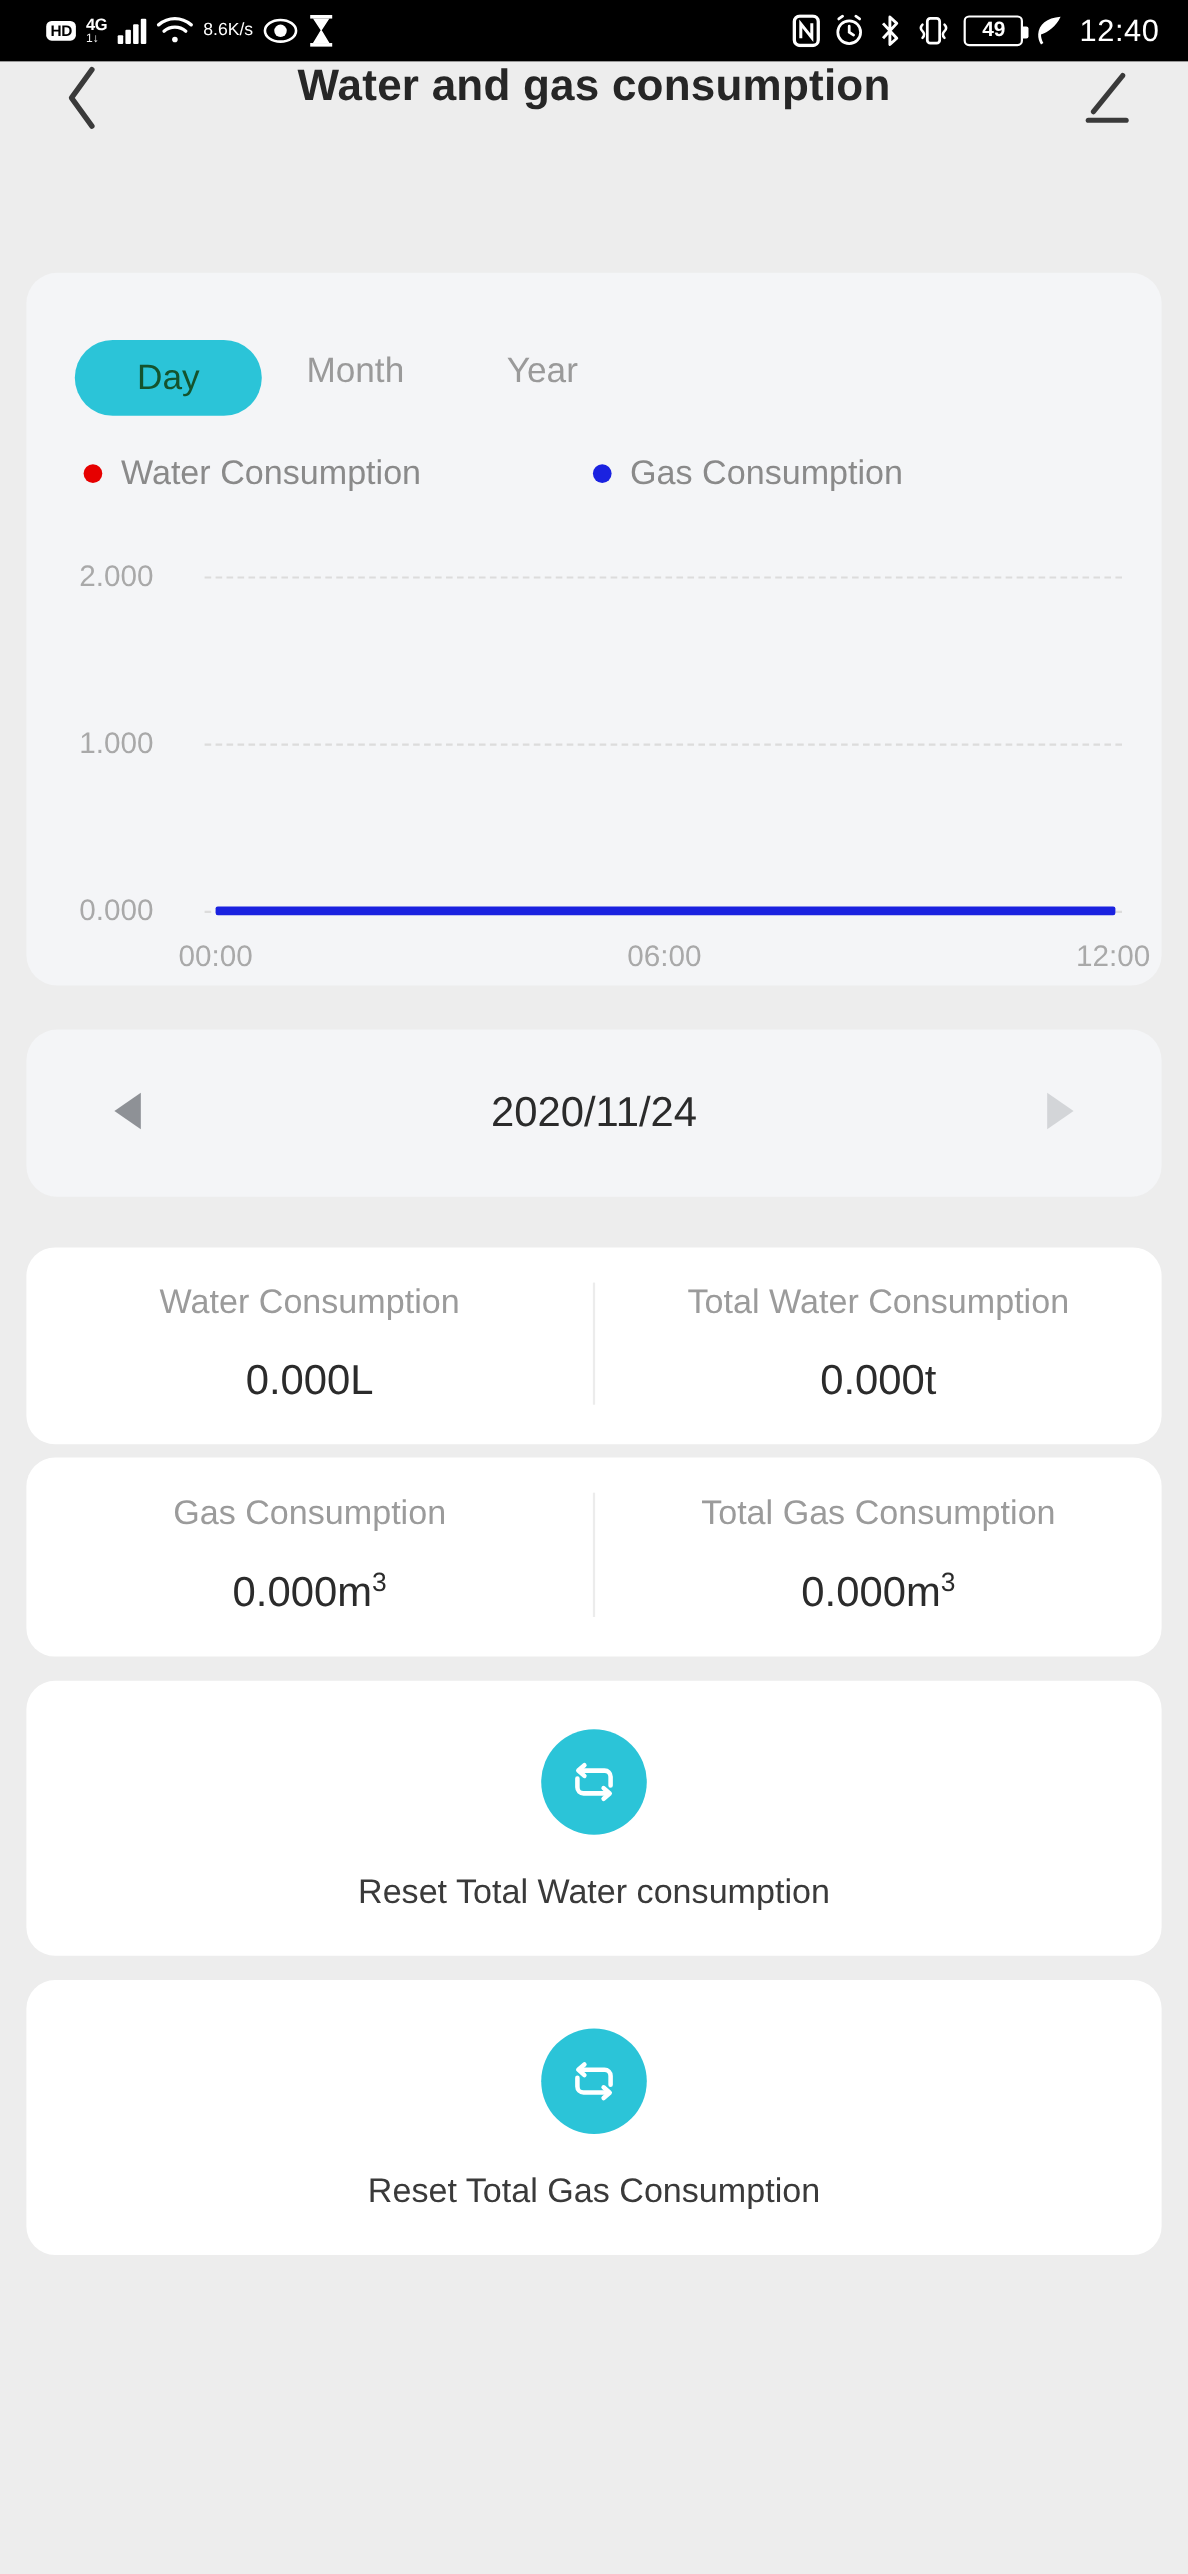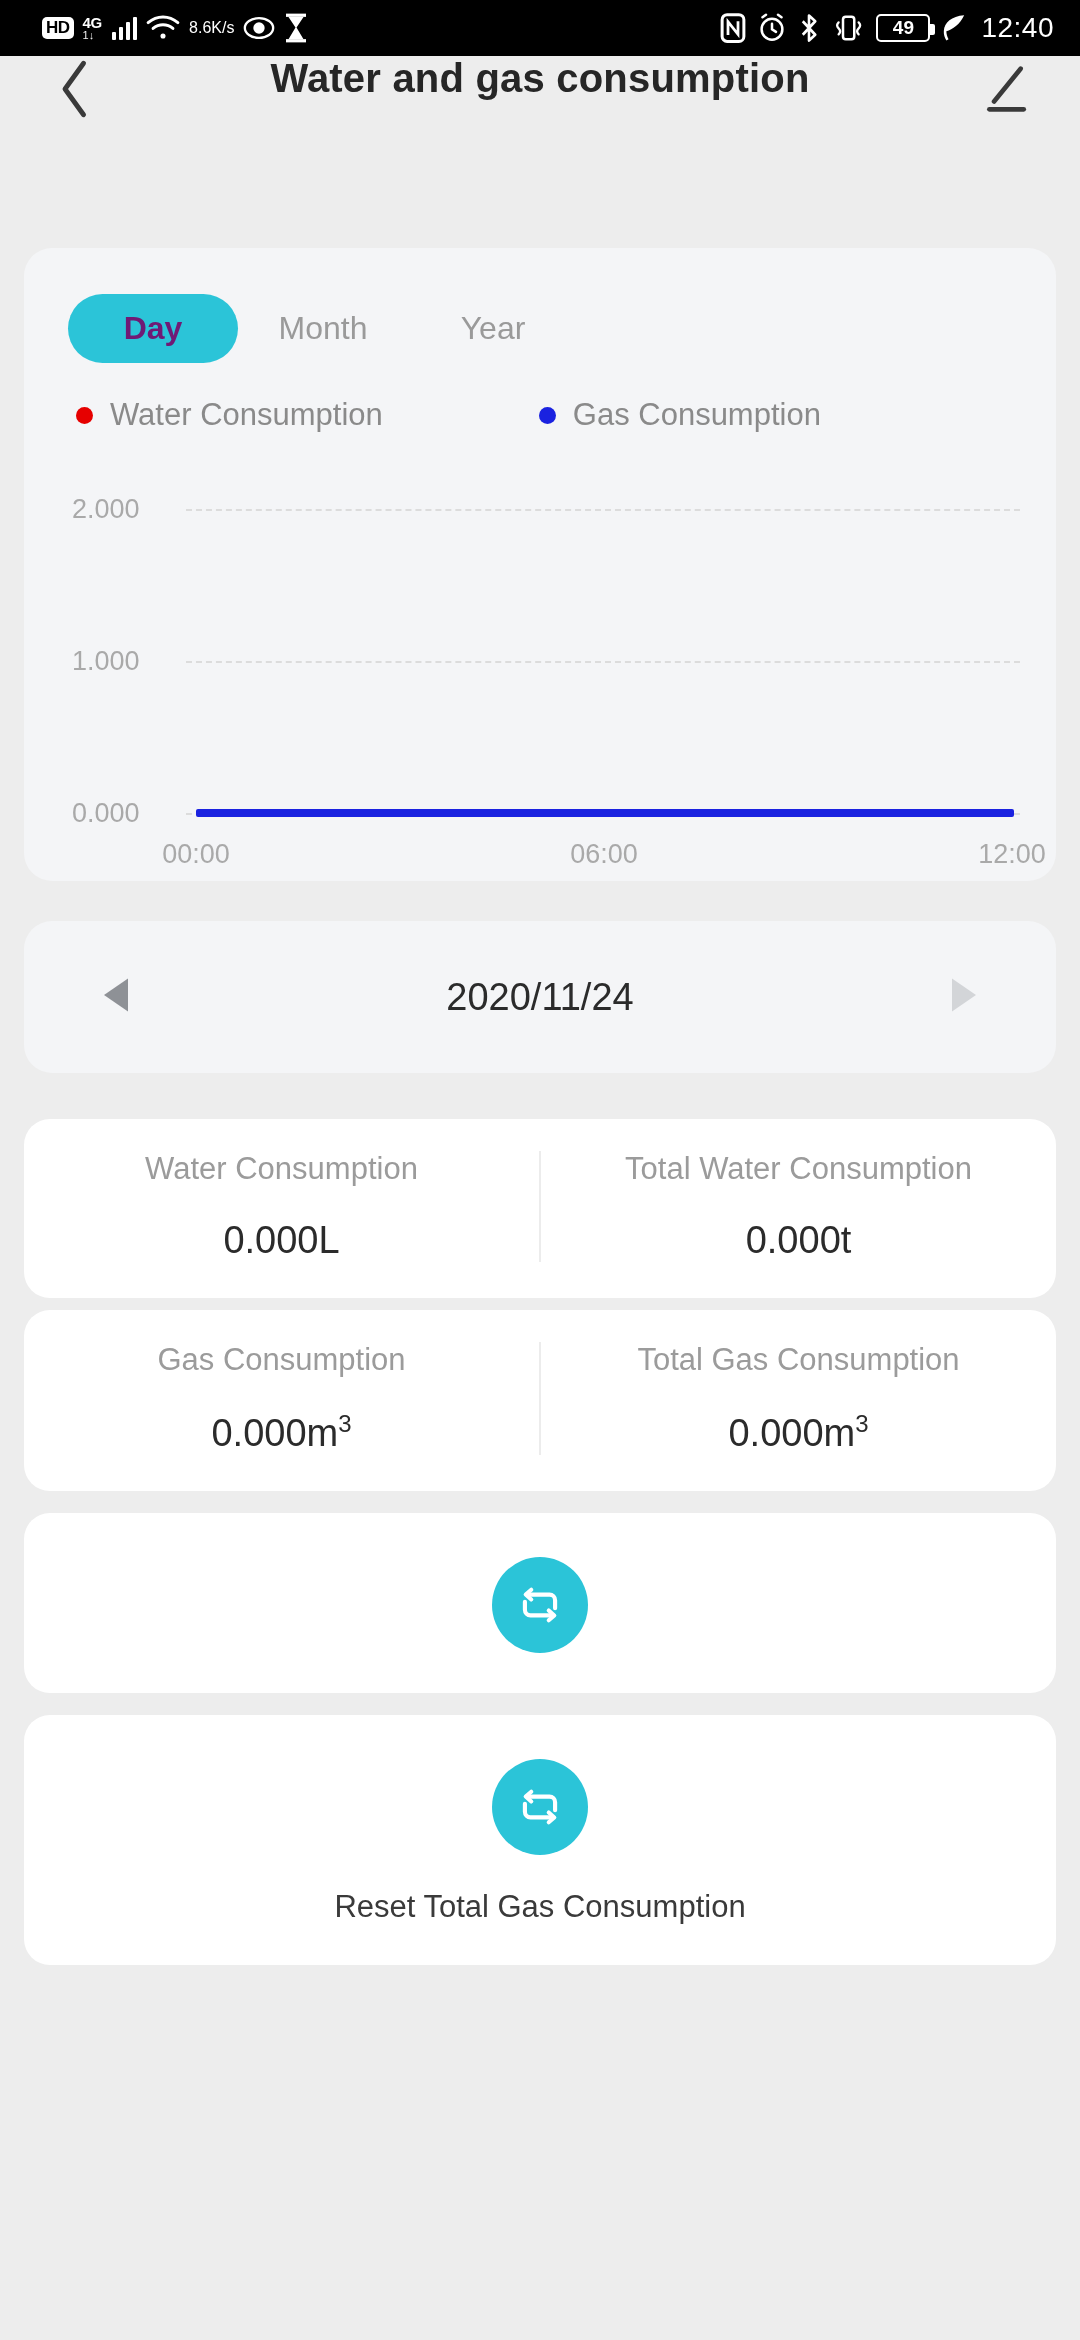--- a/index.html
+++ b/index.html
@@ -14,21 +14,21 @@
   
   .statusbar{
     height:56px; background:#000; color:#fff;
     display:flex; align-items:center; justify-content:space-between;
     padding:0 26px;
   }
   .sb-left,.sb-right{ display:flex; align-items:center; }
   .sb-left{ gap:9px; margin-left:16px; }
   .sb-right{ gap:11px;margin-left:28px; }
   .hd-badge{
-    background:#fff; color:#000; font-size:17px; font-weight:bold;
+    background:#fff; color:#000; font-size:14px; font-weight:bold;
     border-radius:5px; padding:1px 4px; line-height:1.15;
     letter-spacing:-0.5px;
   }
   .sig-wrap{ display:flex; flex-direction:column; align-items:flex-start; line-height:1; }
   .sig-4g{ font-size:15px; font-weight:bold; letter-spacing:-0.5px; }
   .sig-sub{ font-size:11px; opacity:.95; }
   .bars{ display:flex; align-items:flex-end; gap:2.5px; height:24px; margin-left:1px;}
   .bars i{ width:4.5px; background:#fff; display:block; border-radius:1px;}
   .bars i:nth-child(1){height:8px}
   .bars i:nth-child(2){height:13px}
@@ -64,21 +64,21 @@
     margin:0 24px; background:#f4f5f7; border-radius:28px;
   }
   .chart-card{ margin-top:72px; padding:46px 0 28px 0; }
 
   .tabs{ display:flex; align-items:center; padding-left:44px; gap:0; }
   .tab{
     font-size:32px; color:#9a9a9a; padding:16px 0; text-align:center;
     width:170px;
   }
   .tab.active{
-    background:#2bc4d8; color:#701a75; border-radius:40px; font-weight:700;
+    background:#2bc4d8; color:#14532d; border-radius:40px; font-weight:400;margin-top:15px;
   }
 
   .legend{ display:flex; align-items:center; padding:34px 0 0 52px; }
   .legend-item{ display:flex; align-items:center; font-size:31px; color:#8a8a8a; }
   .legend-item.gas{ margin-left:156px; }
   .dot{ width:17px; height:17px; border-radius:50%; margin-right:17px; display:block; }
 
   
   .chart{ position:relative; height:380px; margin:40px 0 0 0; }
   .ylab{
@@ -307,20 +307,21 @@
 
 <div class="reset-card">
   <div class="reset-icon">
     <svg width="54" height="54" viewBox="0 0 34 34" fill="none" stroke="#fff" stroke-width="2.6" stroke-linecap="round" stroke-linejoin="round">
       <path d="M9 10.5h14a3.5 3.5 0 0 1 3.5 3.5v5"></path>
       <path d="M25 23.5H11a3.5 3.5 0 0 1-3.5-3.5v-5"></path>
       <path d="M11.5 13.5 8 10.4l3.5-3"></path>
       <path d="M22.5 20.5 26 23.6l-3.5 3"></path>
     </svg>
   </div>
+  <div class="reset-label">Reset Total Water consumption</div>
 </div>
 
 <div class="reset-card">
   <div class="reset-icon">
     <svg width="54" height="54" viewBox="0 0 34 34" fill="none" stroke="#fff" stroke-width="2.6" stroke-linecap="round" stroke-linejoin="round">
       <path d="M9 10.5h14a3.5 3.5 0 0 1 3.5 3.5v5"></path>
       <path d="M25 23.5H11a3.5 3.5 0 0 1-3.5-3.5v-5"></path>
       <path d="M11.5 13.5 8 10.4l3.5-3"></path>
       <path d="M22.5 20.5 26 23.6l-3.5 3"></path>
     </svg>

